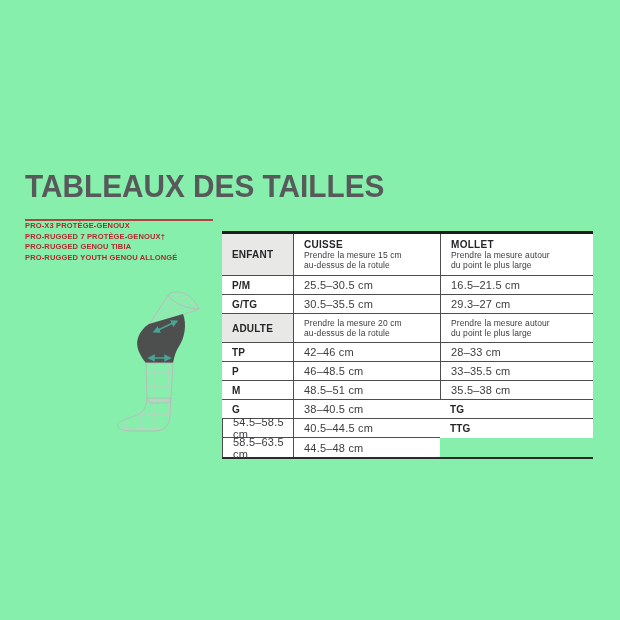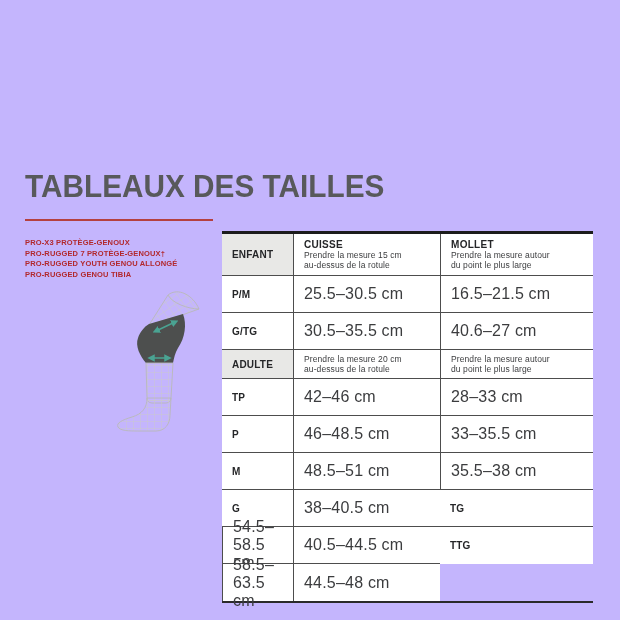--- a/index.html
+++ b/index.html
@@ -1,32 +1,32 @@
 <!DOCTYPE html>
 <html><head>
 <meta charset="utf-8">
 <style>
   html,body { margin:0; padding:0; background:#ffffff; }
   .page {
-    position:relative; width:620px; height:620px; background:#c4b5fd;
+    position:relative; width:620px; height:620px; background:#86efac;
     font-family:"Liberation Sans", sans-serif; overflow:hidden;
   }
 
   
   .page-title {
     position:absolute; left:25px; top:169px;
     font-size:31px; font-weight:700; color:#58595b;
     letter-spacing:0px; white-space:nowrap;
     transform:scaleX(0.96); transform-origin:left top;
   }
 
   
   .product-block {
     position:absolute; left:25px; top:219px; width:188px;
-    border-top:2px solid #b5403f; padding-top:17px;
+    border-top:2px solid #b5403f; padding-top:0;
   }
   .product-item {
     font-size:7.5px; font-weight:700; color:#b2282c;
     line-height:10.5px; letter-spacing:0.15px; white-space:nowrap;
   }
 
   
   .leg-illustration { position:absolute; left:112px; top:288px; width:105px; height:150px; }
 
   
@@ -37,39 +37,39 @@
   }
   .cell {
     box-sizing:border-box; border-bottom:1px solid #4d4d4d;
     display:flex; flex-direction:column; justify-content:center;
     padding:2px 6px 2px 10px; background:#ffffff;
   }
   .cell.last { border-bottom:none; }
   .cell.c2, .cell.c3 { border-left:1px solid #4d4d4d; }
   .cell.h-head { height:42px; }
   .cell.h-sec  { height:29px; }
-  .cell.h-row  { height:37px; }
+  .cell.h-row  { height:19px; }
   .label-cell  { background:#e8e8e6; }
   .size-label  { font-size:10px; font-weight:700; color:#252628; letter-spacing:0.2px; }
   .col-title   { font-size:10px; font-weight:700; color:#252628; letter-spacing:0.3px; }
   .note        { font-size:8.5px; color:#3b3c3e; line-height:10px; letter-spacing:0.1px; }
-  .value       { font-size:16px; color:#3b3c3e; letter-spacing:0.2px; }
+  .value       { font-size:11px; color:#3b3c3e; letter-spacing:0.2px; }
 </style>
 </head>
 <body>
 
 <div class="page">
 
   <div class="page-title">TABLEAUX DES TAILLES</div>
 
   <div class="product-block">
     <div class="product-item">PRO-X3 PROTÈGE-GENOUX</div>
     <div class="product-item">PRO-RUGGED 7 PROTÈGE-GENOUX†</div>
+    <div class="product-item">PRO-RUGGED GENOU TIBIA</div>
     <div class="product-item">PRO-RUGGED YOUTH GENOU ALLONGÉ</div>
-    <div class="product-item">PRO-RUGGED GENOU TIBIA</div>
   </div>
 
   <svg class="leg-illustration" viewBox="0 0 105 150" xmlns="http://www.w3.org/2000/svg">
     <defs>
       <pattern id="meshV" width="7" height="7" patternUnits="userSpaceOnUse">
         <path d="M0 0H7M0 0V7" fill="none" stroke="#c9c9c9" stroke-width="0.9"></path>
       </pattern>
       <pattern id="meshD" width="7" height="7" patternUnits="userSpaceOnUse" patternTransform="rotate(-35)">
         <path d="M0 0H7M0 0V7" fill="none" stroke="#c9c9c9" stroke-width="0.9"></path>
       </pattern>
@@ -119,21 +119,21 @@
       <span class="value">16.5–21.5 cm</span>
       </div>
 
     <div class="cell c1 h-row">
       <span class="size-label">G/TG</span>
       </div>
     <div class="cell c2 h-row">
       <span class="value">30.5–35.5 cm</span>
       </div>
     <div class="cell c3 h-row">
-      <span class="value">40.6–27 cm</span>
+      <span class="value">29.3–27 cm</span>
       </div>
 
     <div class="cell c1 h-sec label-cell">
       <span class="size-label">ADULTE</span>
     </div>
     <div class="cell c2 h-sec">
       <span class="note">Prendre la mesure 20 cm</span>
       <span class="note">au-dessus de la rotule</span>
     </div>
     <div class="cell c3 h-sec">

